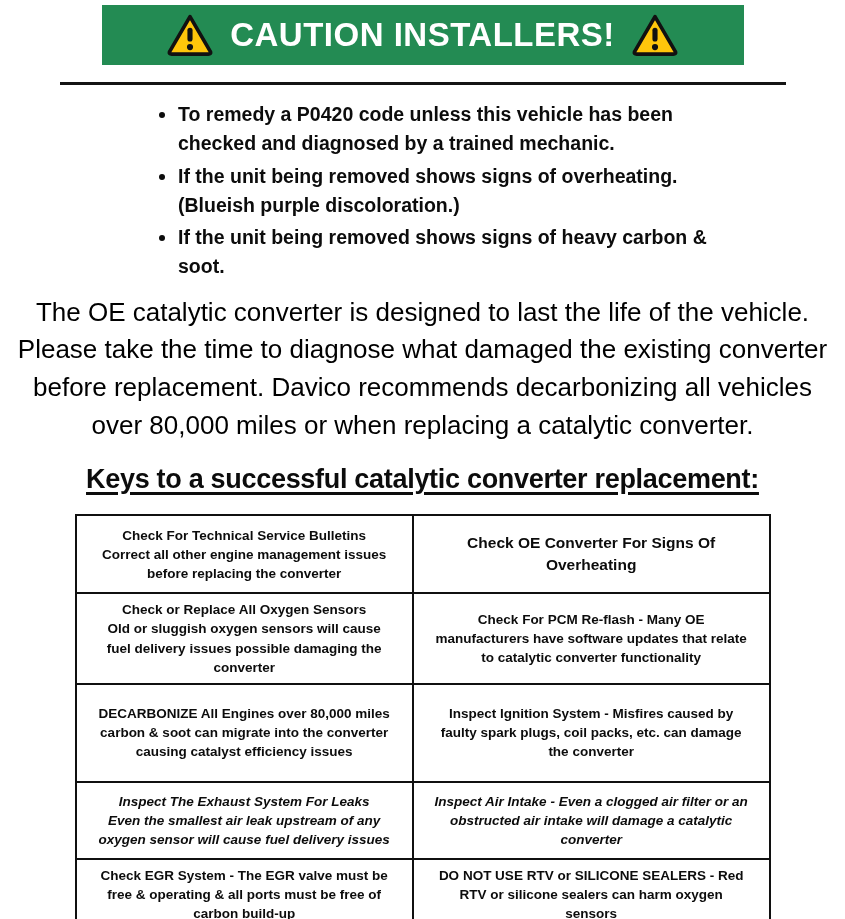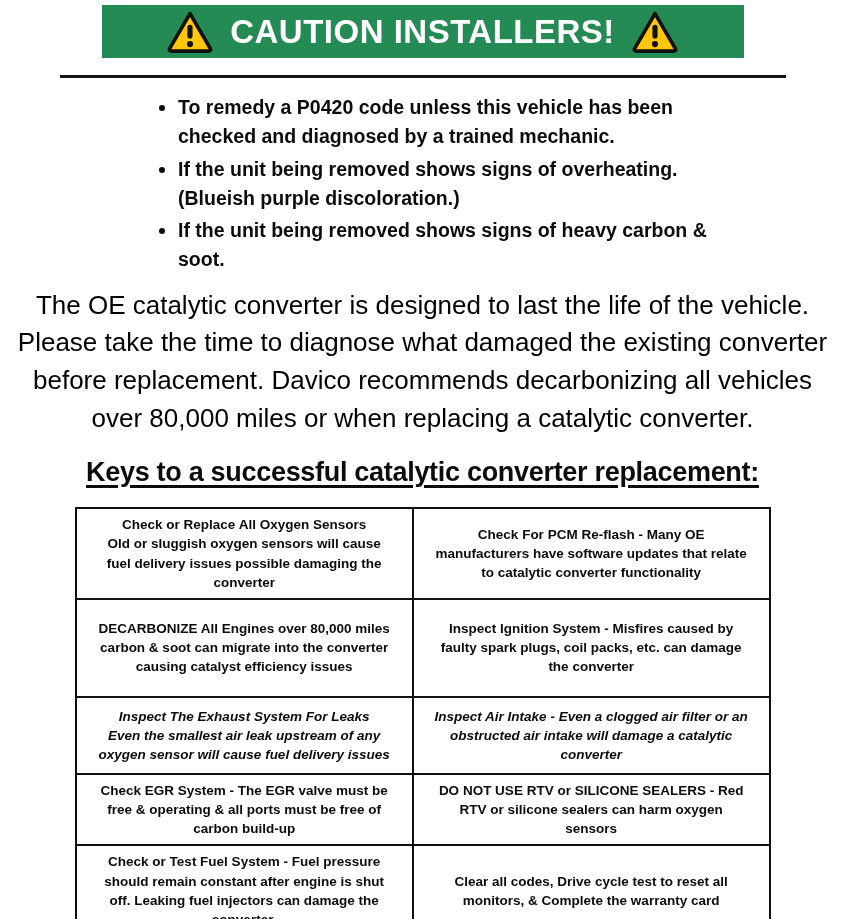--- a/index.html
+++ b/index.html
@@ -9,21 +9,21 @@
     background: #ffffff;
     font-family: "Liberation Sans", sans-serif;
     color: #0d0d0d;
     overflow: hidden;
   }
   .page { width: 845px; height: 919px; position: relative; }
 
   
   .banner {
     width: 642px;
-    height: 53px;
+    height: 60px;
     margin: 5px auto 0 auto;
     background: #238b53;
     display: flex;
     align-items: center;
     justify-content: center;
     gap: 16px;
   }
   .banner-label {
     color: #ffffff;
     font-size: 33px;
@@ -150,20 +150,25 @@
   <p class="intro">The OE catalytic converter is designed to last the life of the vehicle. Please take the time to diagnose what damaged the existing converter before replacement. Davico recommends decarbonizing all vehicles over 80,000 miles or when replacing a catalytic converter.</p>
 
   <h2 class="keys-heading">Keys to a successful catalytic converter replacement:</h2>
 
   <table class="keys-table">
     <colgroup>
         <col class="c-left">
         <col class="c-right">
       </colgroup>
     <tbody>
+      <tr class="r1">
+        <td>Check For Technical Service Bulletins
+Correct all other engine management issues before replacing the converter</td>
+        <td>Check OE Converter For Signs Of Overheating</td>
+      </tr>
       <tr class="r2">
         <td>Check or Replace All Oxygen Sensors
 Old or sluggish oxygen sensors will cause fuel delivery issues possible damaging the converter</td>
         <td>Check For PCM Re-flash - Many OE manufacturers have software updates that relate to catalytic converter functionality</td>
       </tr>
       <tr class="r3">
         <td>DECARBONIZE All Engines over 80,000 miles carbon &amp; soot can migrate into the converter causing catalyst efficiency issues</td>
         <td>Inspect Ignition System - Misfires caused by faulty spark plugs, coil packs, etc. can damage the converter</td>
       </tr>
       <tr class="r4">

